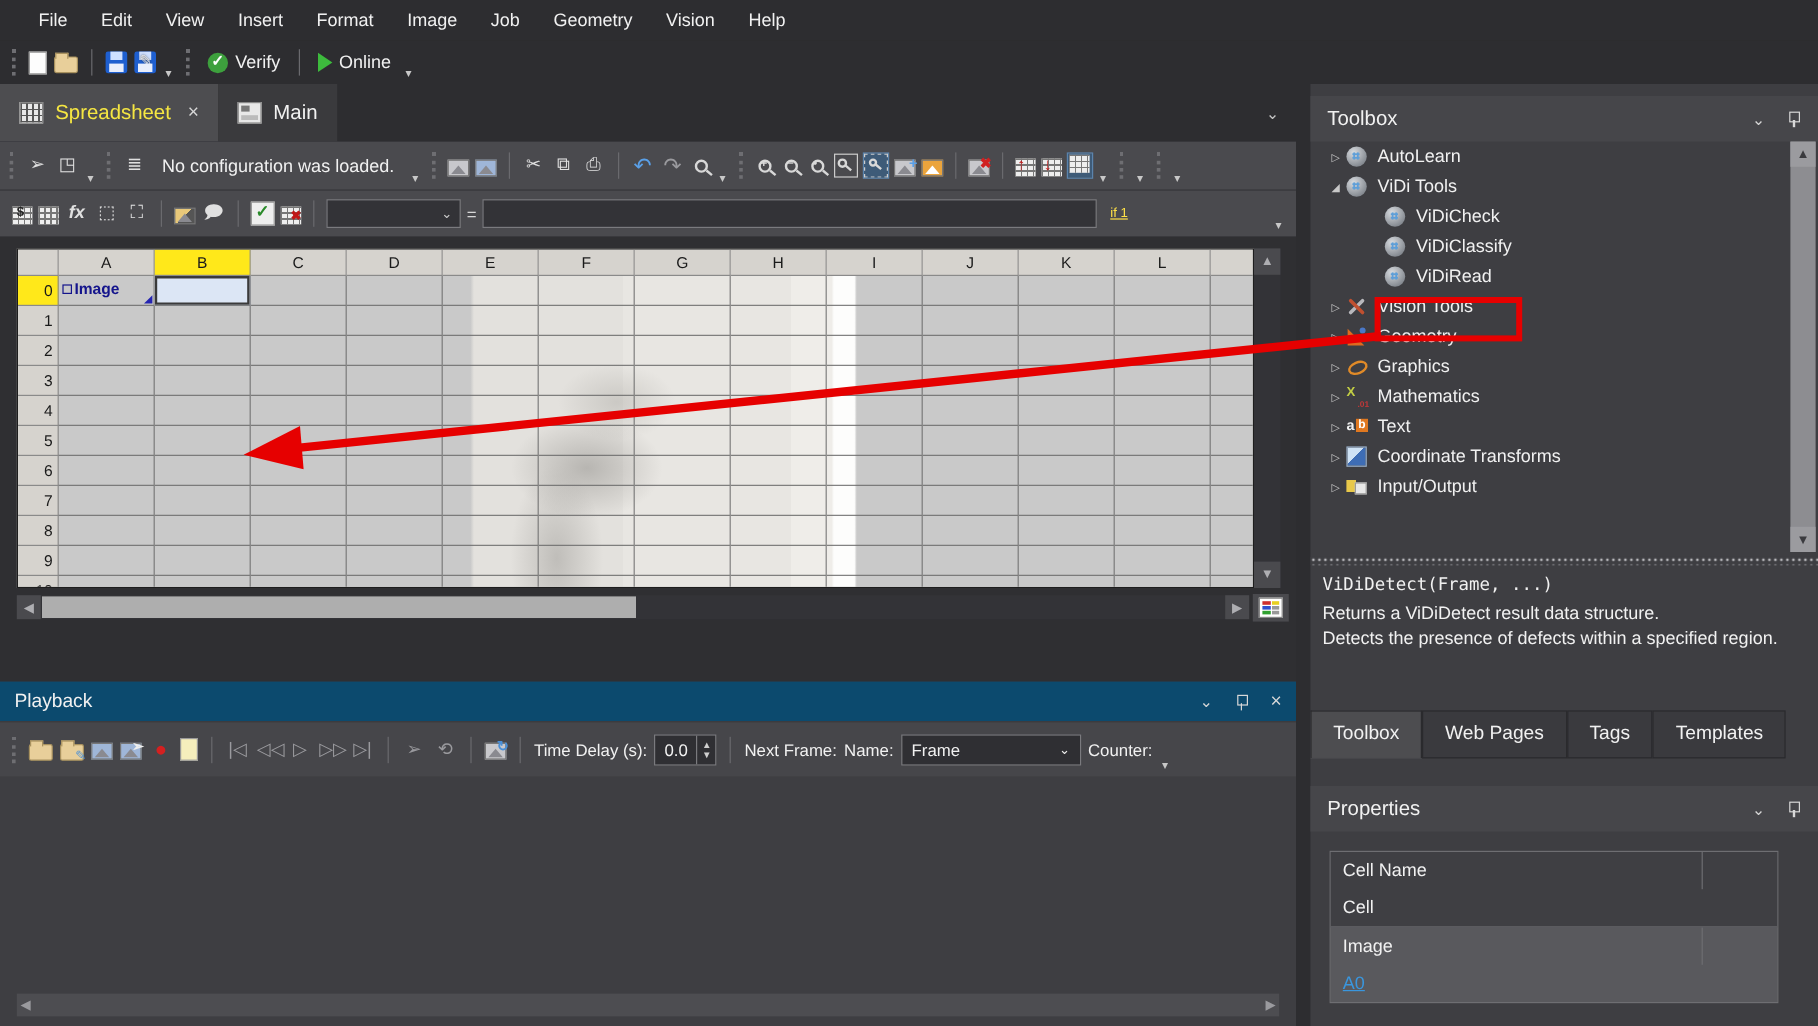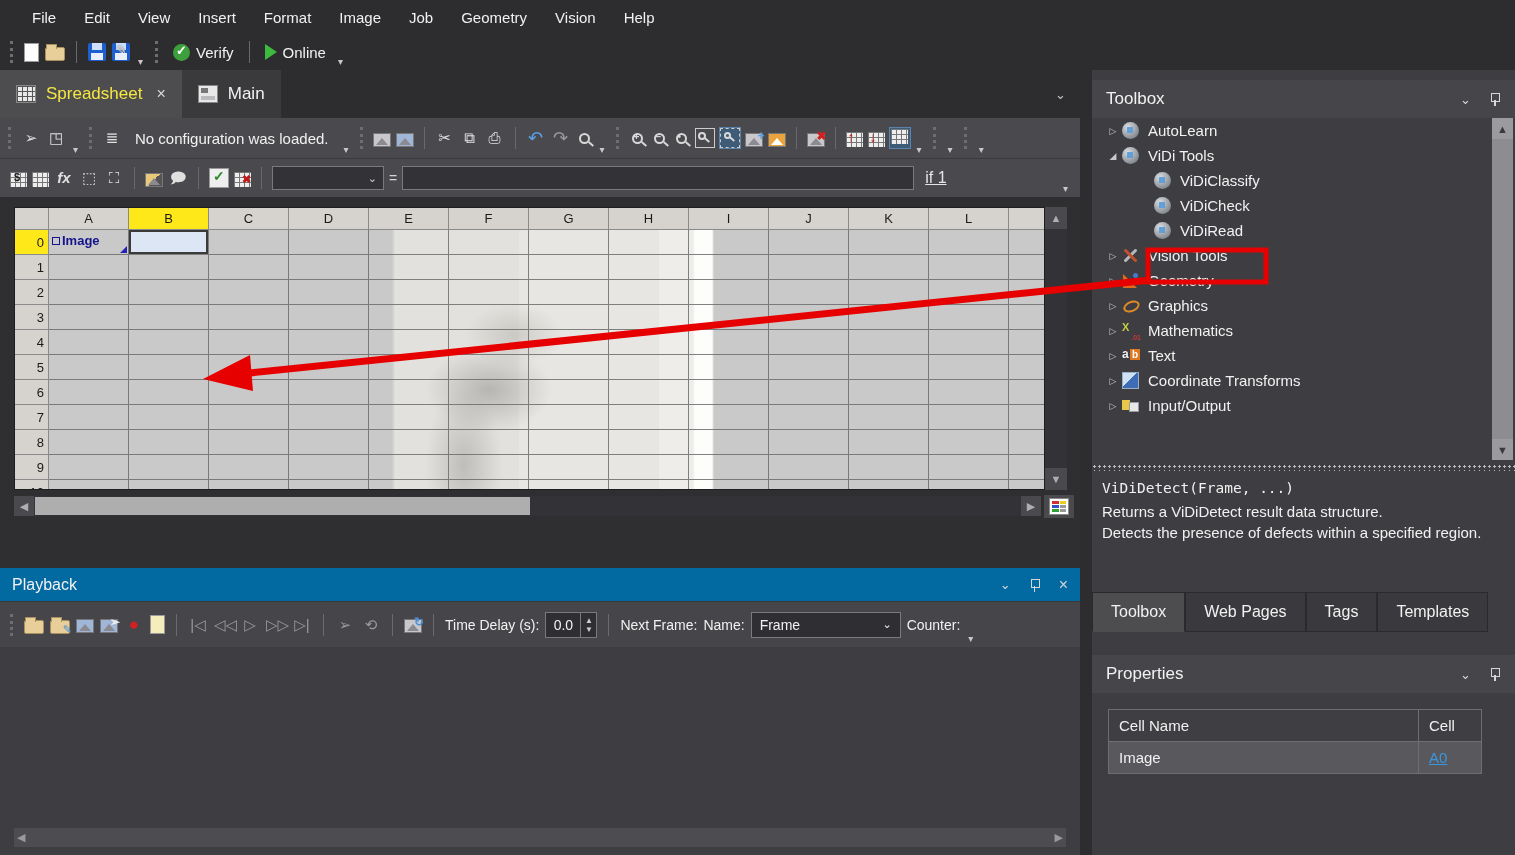--- a/index.html
+++ b/index.html
@@ -63,21 +63,21 @@
       position:relative; display:inline-block; margin-top:2px; }
   .gridico b { position:absolute; left:2px; top:-3px; font-size:14px; color:#c01818; }
   .pic { width:18px; height:14px; border:1px solid #777; background:#c8c8cc; position:relative; display:inline-block; margin-top:3px; }
   .pic::after { content:""; position:absolute; left:2px; bottom:1px; width:0; height:0;
       border-left:6px solid transparent; border-right:6px solid transparent; border-bottom:7px solid #8a8a90; }
   .pic.orange { background:#eba43c; } .pic.orange::after { border-bottom-color:#fff; }
   .pic b { position:absolute; right:-3px; top:-5px; font-size:12px; color:#d02020; }
   .combo { height:24px; background:#333337; border:1px solid #7a7a7e; display:flex; align-items:center;
       justify-content:flex-end; padding:0 6px; color:#d0d0d0; }
   .formula-input { height:24px; background:#333337; border:1px solid #7a7a7e; }
-  .iflabel { color:#e5e5e5; font-size:16px; text-decoration:underline; padding:0 6px; }
+  .iflabel { color:#fde047; font-size:11px; text-decoration:underline; padding:0 6px; }
 
   
   #sheet { position:absolute; left:14px; top:89px; width:1031px; height:283px; background:#c9c9c9;
       border:1px solid #1e1e1e; overflow:hidden; font-size:13px; color:#1a1a1a; }
   #sheet-img { position:absolute; left:34px; top:22px; width:997px; height:261px; background-color:#c9c9c9;
       background-image:
         radial-gradient(90px 60px at 440px 160px, rgba(140,138,134,.5), transparent 70%),
         radial-gradient(55px 110px at 415px 235px, rgba(148,146,142,.45), transparent 70%),
         radial-gradient(70px 45px at 465px 105px, rgba(158,156,150,.35), transparent 70%),
         linear-gradient(to right,#c9c9c9 343px,#e3e1dd 346px 470px,#e8e6e2 470px 610px,#efede9 610px 644px,#fdfdfc 646px 663px,#c9c9c9 665px); }
@@ -102,21 +102,21 @@
   .sb-track-h { position:absolute; left:14px; top:378px; width:1027px; height:20px; background:#333337; }
   .sb-thumb-h { position:absolute; left:21px; top:1px; width:495px; height:18px; background:#aeaeae; }
   .sheetnav-btn { position:absolute; left:1044px; top:377px; width:30px; height:23px; background:#4a4a4e;
       display:flex; align-items:center; justify-content:center; }
   .sheetnav-ico { width:20px; height:17px; background:#fff; border:1px solid #888; padding:2px 2px; display:grid;
       grid-template-columns:1fr 1fr; grid-template-rows:1fr 1fr 1fr; gap:1px; }
   .sheetnav-ico i { display:block; } .c-red{background:#d03030}.c-yel{background:#e8d020}.c-blu{background:#3050d0}.c-grn{background:#30a030}.c-gry{background:#999}
 
   
   #playback { position:absolute; left:0; top:568px; width:1080px; height:287px; background:#3e3e42; }
-  .panel-title { height:33px; background:#0369a1; display:flex; align-items:center; padding:0 12px; font-size:16px; }
+  .panel-title { height:33px; background:#0c4a6e; display:flex; align-items:center; padding:0 12px; font-size:16px; }
   .panel-title .sp { flex:1; }
   .ticon { color:#d8d8d8; font-size:13px; margin-left:18px; }
   .pin { display:inline-block; width:12px; height:14px; position:relative; margin-left:18px; }
   .pin::before { content:""; position:absolute; left:2px; top:1px; width:7px; height:7px; border:1.5px solid #d8d8d8; }
   .pin::after { content:""; position:absolute; left:5px; top:8px; width:1.5px; height:6px; background:#d8d8d8; }
   #playbar { height:46px; background:#46464a; display:flex; align-items:center; gap:6px; padding:0 6px; border-top:1px solid #3a3a3d; font-size:14px; }
   .spin { width:52px; height:26px; background:#2f2f33; border:1px solid #7a7a7e; display:flex; align-items:center; }
   .spin .val { flex:1; text-align:center; font-size:14px; }
   .spin .arr { width:16px; height:24px; border-left:1px solid #7a7a7e; display:flex; flex-direction:column; align-items:center; justify-content:center; font-size:8px; color:#cfcfcf; }
   .nf-combo { width:150px; height:26px; background:#2f2f33; border:1px solid #7a7a7e; display:flex; align-items:center; padding:0 8px; font-size:14px; }
@@ -156,21 +156,21 @@
   #tree-scroll .dn { bottom:0; }
   #tree-splitter { position:absolute; left:0; top:394px; width:423px; height:7px;
       background:radial-gradient(circle,#b8b8bc 0 1px,transparent 1.4px) 0 0/5px 5px #3e3e42; }
   #tb-desc { position:absolute; left:10px; top:408px; width:405px; font-size:15px; line-height:21px; }
   #tb-desc .sig { font-family:"DejaVu Sans Mono", monospace; font-size:14.5px; margin-bottom:2px; }
   #bottom-tabs { position:absolute; left:0px; top:522px; display:flex; }
   .btab { padding:10px 18px; font-size:16px; background:#3a3a3e; border:1px solid #2a2a2d; color:#f1f1f1; }
   .btab.active { background:#4d4d50; border-bottom-color:#4d4d50; }
   #prop-panel { position:absolute; left:0; top:585px; width:423px; }
   #prop-table { margin:16px 14px 0 16px; border:1px solid #6e6e72; width:374px; font-size:15px; }
-  .prow { display:flex; }
+  .prow { display:flex;flex-direction:column; }
   .pcell { padding:7px 10px; border-right:1px solid #6e6e72; }
   .pcell.name { width:310px; } .pcell.cellref { width:62px; border-right:none; }
   .prow.head { background:#3f3f43; border-bottom:1px solid #6e6e72; }
   .prow.datarow { background:#59595d; }
   .cell-link { color:#3a96dd; text-decoration:underline; }
 
   
   #overlay { position:absolute; left:0; top:0; width:1515px; height:855px; pointer-events:none; z-index:60; }
 </style>
 </head>
@@ -610,26 +610,26 @@
           <span>AutoLearn</span>
         </div>
         <div class="tree-row" style="padding-left: 14px;">
           <span class="exp">◢</span>
           <span class="ti ti-brain"></span>
           <span>ViDi Tools</span>
         </div>
         <div class="tree-row" style="padding-left: 46px;">
           <span class="exp"></span>
           <span class="ti ti-brain"></span>
-          <span>ViDiClassify</span>
+          <span>ViDiCheck</span>
         </div>
         <div class="tree-row" style="padding-left: 46px;">
           <span class="exp"></span>
           <span class="ti ti-brain"></span>
-          <span>ViDiCheck</span>
+          <span>ViDiClassify</span>
         </div>
         <div class="tree-row" style="padding-left: 46px;">
           <span class="exp"></span>
           <span class="ti ti-brain"></span>
           <span>ViDiRead</span>
         </div>
         <div class="tree-row" style="padding-left: 14px;">
           <span class="exp">▷</span>
           <span class="ti ti-tools"></span>
           <span>Vision Tools</span>

